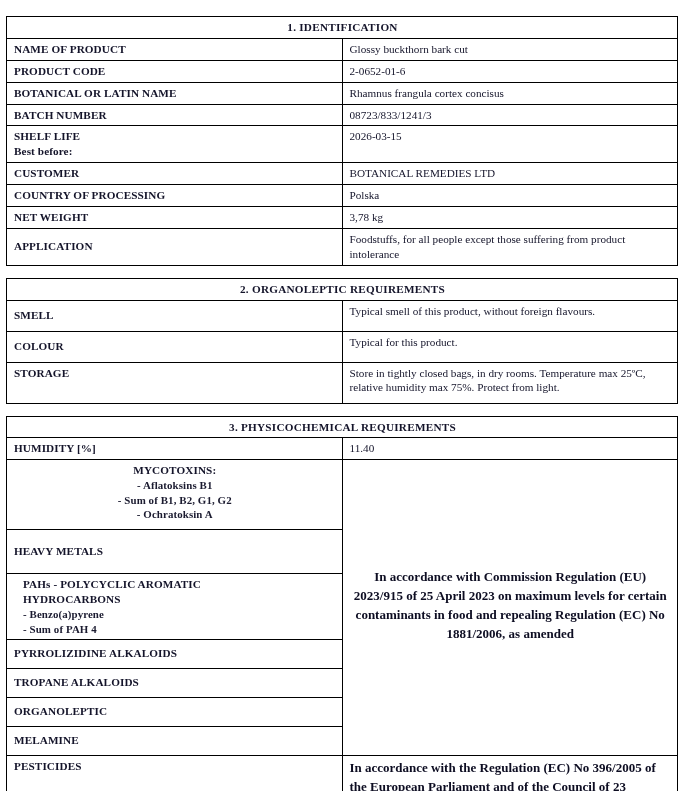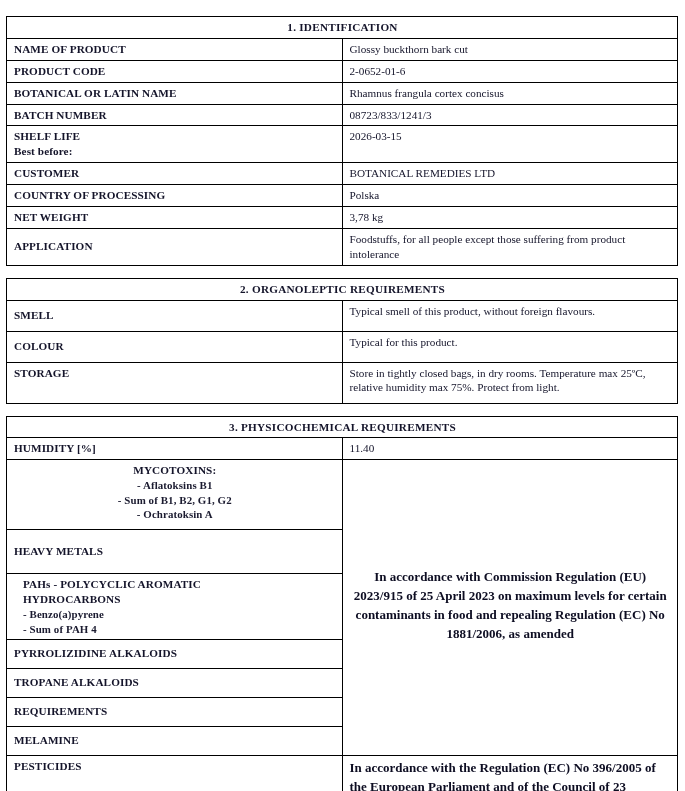--- a/index.html
+++ b/index.html
@@ -221,21 +221,21 @@
         </td>
       </tr>
 
       <tr class="h-alk">
         <td class="label mid">PYRROLIZIDINE ALKALOIDS</td>
       </tr>
       <tr class="h-alk">
         <td class="label mid">TROPANE ALKALOIDS</td>
       </tr>
       <tr class="h-alk">
-        <td class="label mid">REQUIREMENTS</td>
+        <td class="label mid">ORGANOLEPTIC</td>
       </tr>
       <tr class="h-alk">
         <td class="label mid">MELAMINE</td>
       </tr>
 
       <tr class="h-pest">
         <td class="label top">PESTICIDES</td>
         <td class="value bold pad-pest">In accordance with the Regulation (EC) No 396/2005 of the European Parliament and of the Council of 23 February 2005 on maximum levels of pesticides in or on food and feed of plant and animal origin, as amended</td>
       </tr>
     </tbody>

